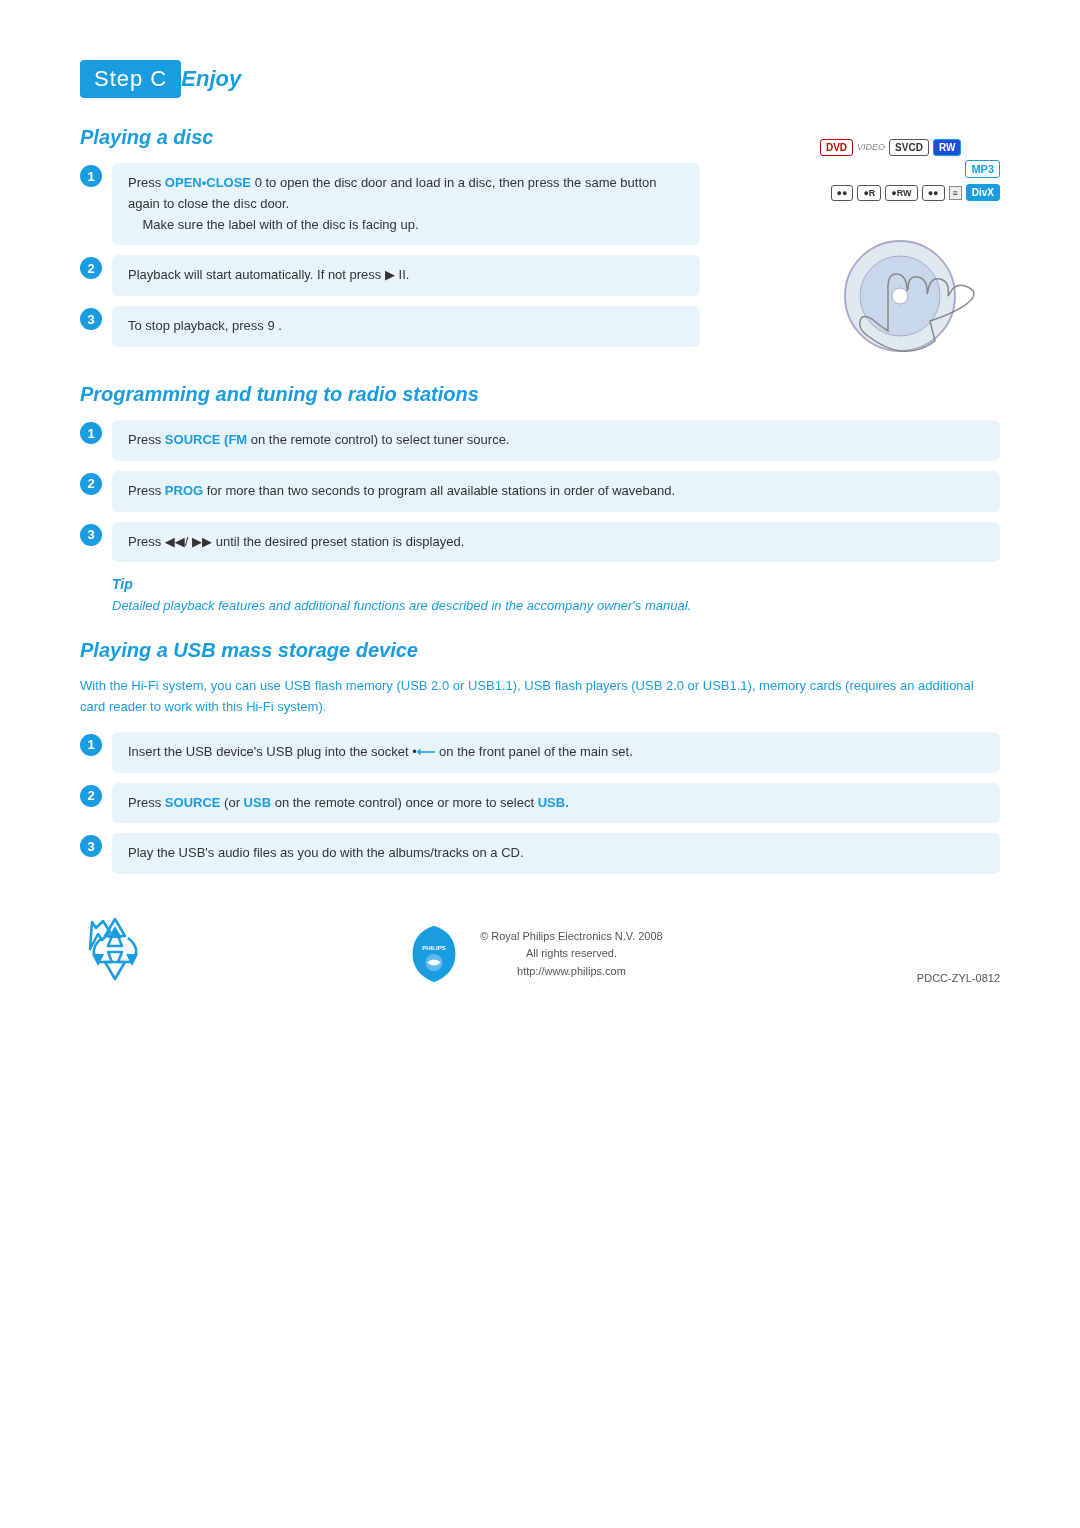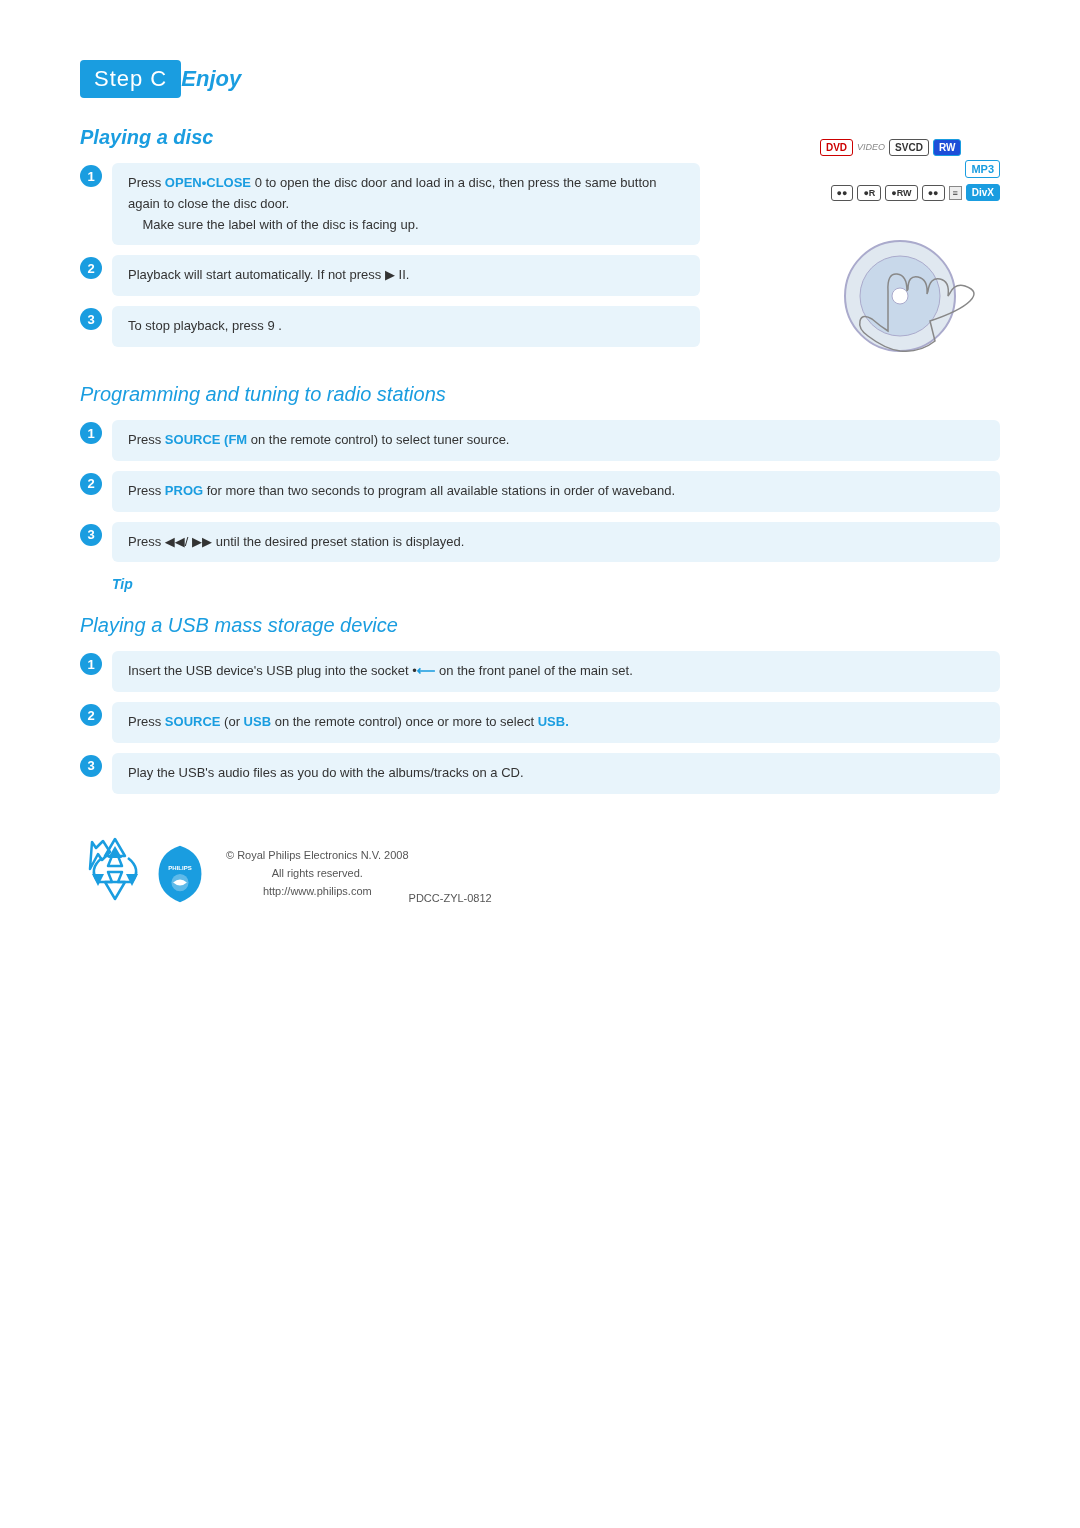--- a/index.html
+++ b/index.html
@@ -62,21 +62,21 @@
       font-style: italic;
       font-weight: bold;
       margin-bottom: 14px;
       margin-top: 10px;
     }
 
     .section-title-large {
       font-size: 20px;
       color: #1a9de0;
       font-style: italic;
-      font-weight: normal;
+      font-weight: bold;
       margin-bottom: 14px;
       margin-top: 22px;
     }
 
     .step-item {
       display: flex;
       align-items: flex-start;
       margin-bottom: 10px;
     }
 
@@ -197,21 +197,21 @@
       width: 200px;
       height: 130px;
       margin-top: 30px;
     }
 
     
     .footer {
       display: flex;
       align-items: flex-end;
       margin-top: 40px;
-      justify-content: flex-start;
+      justify-content: space-between;
     }
 
     .recycle-icon {
       width: 70px;
       height: 70px;
     }
 
     .philips-logo-area {
       display: flex;
       align-items: center;
@@ -329,26 +329,28 @@
 
   <div class="step-item">
     <div class="step-number">3</div>
     <div class="step-content-box">
       <span>Press ◀◀/ ▶▶ until the desired preset station is displayed.</span>
     </div>
   </div>
 
   <div class="tip-box">
     <div class="tip-title">Tip</div>
+    <div class="tip-text">Detailed playback features and additional functions are described in the accompany owner's manual.</div>
   </div>
 </div>
 
 <div class="full-section">
   <div class="section-title-large">Playing a USB mass storage device</div>
 
+  <div class="usb-intro-text">With the Hi-Fi system, you can use USB flash memory (USB 2.0 or USB1.1), USB flash players (USB 2.0 or USB1.1), memory cards (requires an additional card reader  to work with this Hi-Fi system).</div>
 
   <div class="step-item">
     <div class="step-number">1</div>
     <div class="step-content-box">
       <span>Insert the USB device's USB plug into the socket •</span><span class="highlight-blue">⟵</span><span> on the front panel of the main set.</span>
     </div>
   </div>
 
   <div class="step-item">
     <div class="step-number">2</div>

